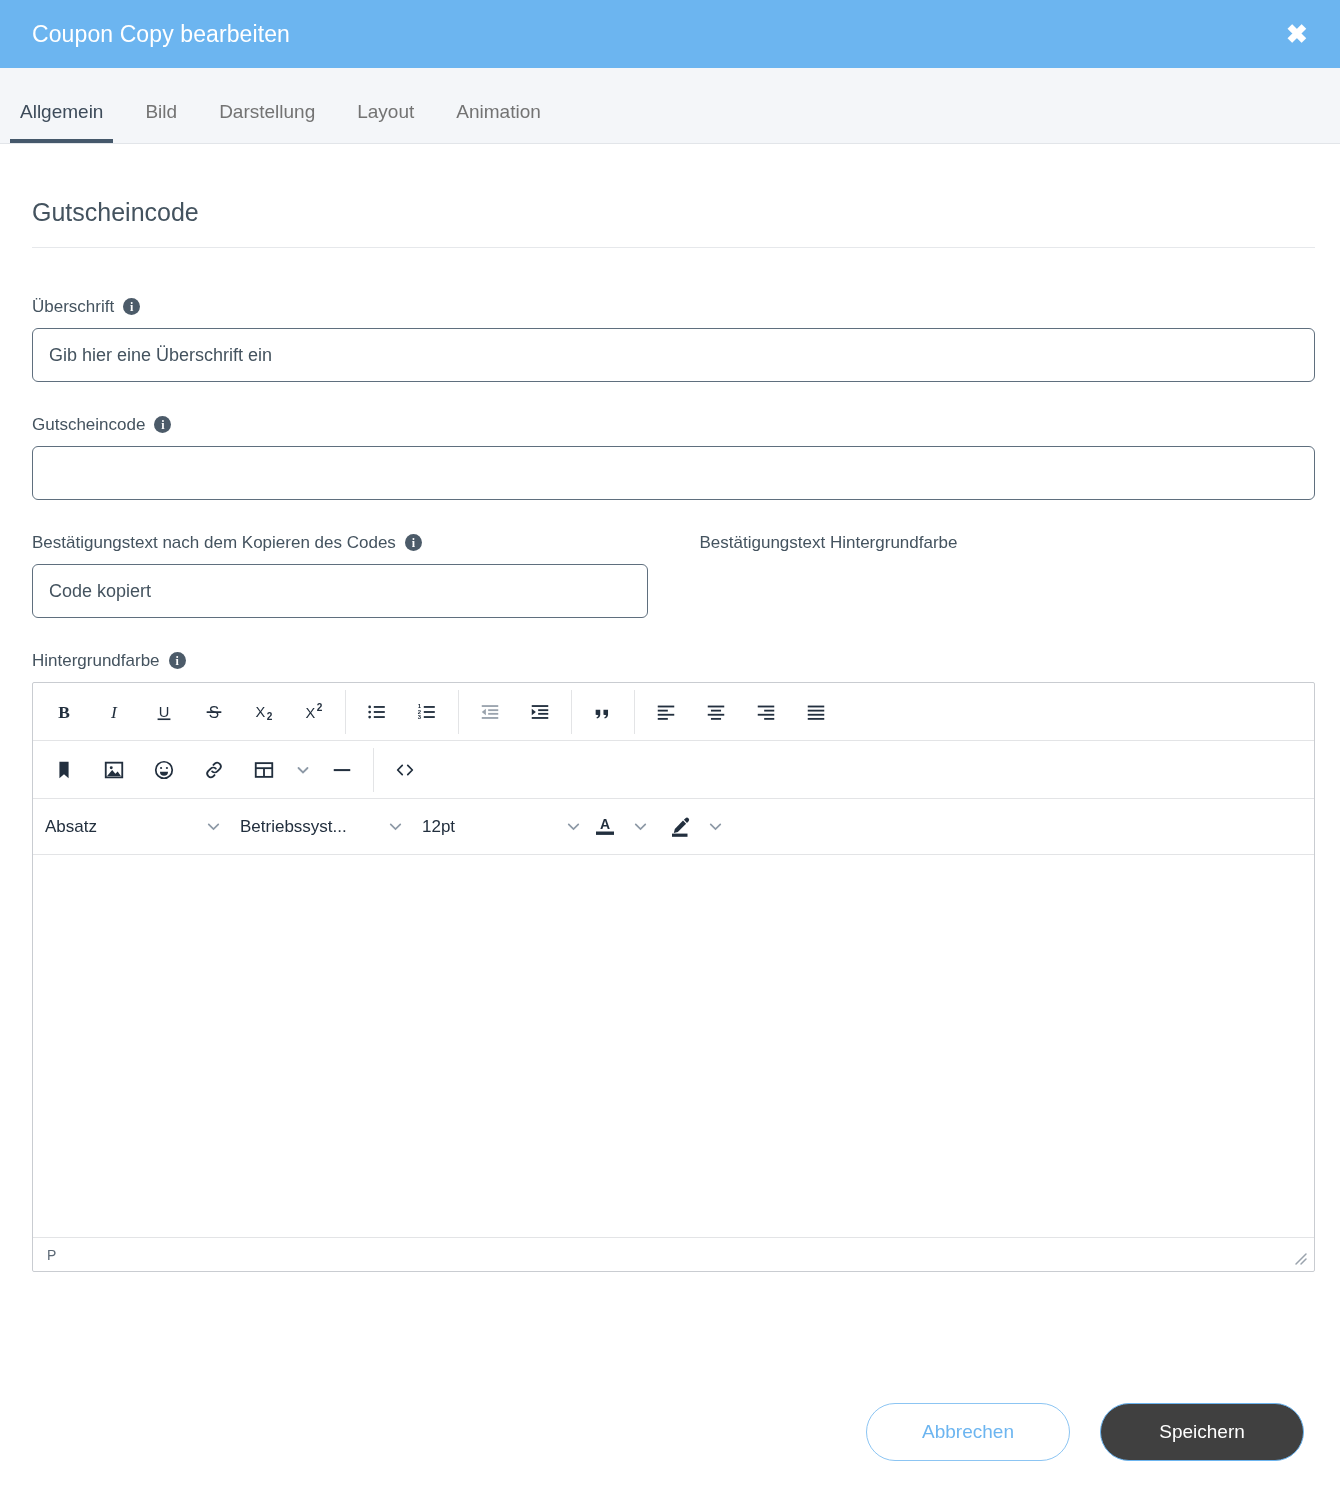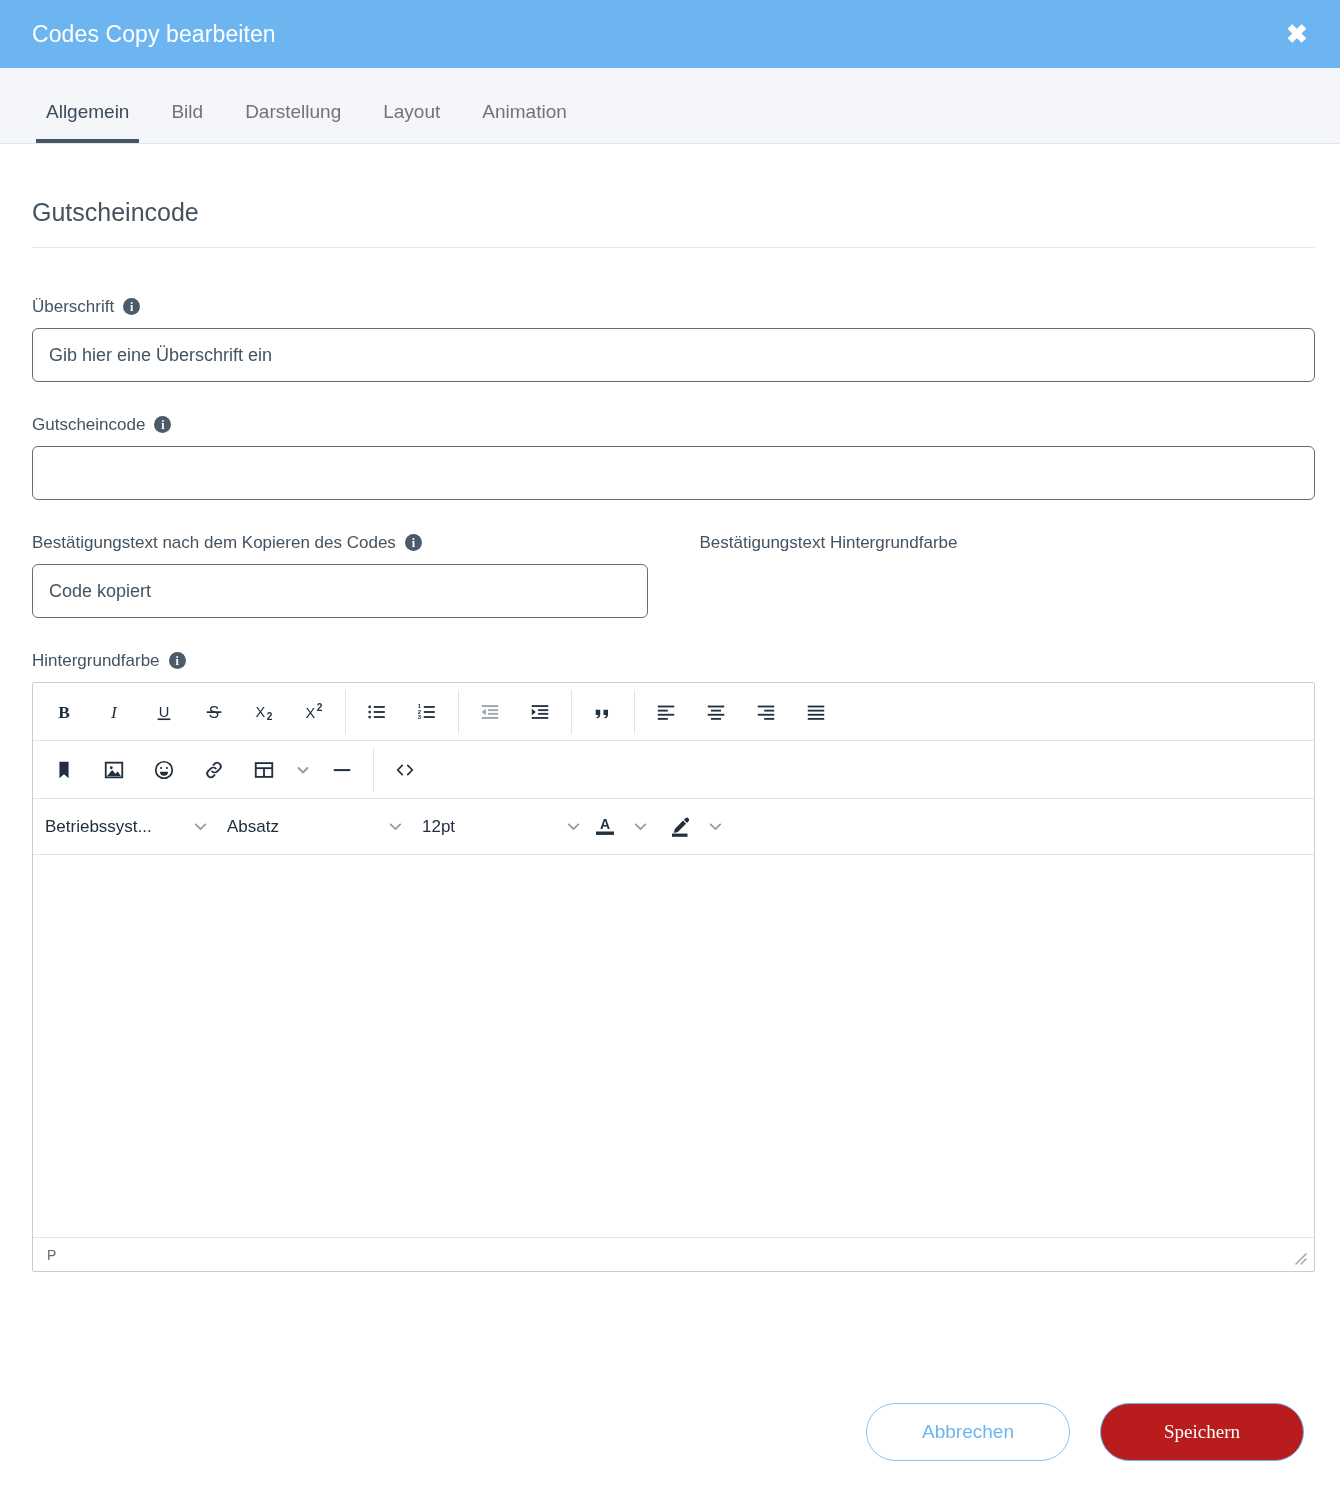--- a/index.html
+++ b/index.html
@@ -36,21 +36,21 @@
     cursor: pointer; color: #ffffff;
     font-size: 26px; font-weight: 700; line-height: 1;
   }
 
   
   .tabbar {
     height: 76px; flex: 0 0 76px;
     background: #f4f6f9;
     border-bottom: 1px solid #e2e5e9;
     display: flex; align-items: flex-end;
-    padding: 0 36px;
+    padding: 0 10px;
   }
   .tab {
     position: relative;
     font-size: 19px; color: #737373;
     padding: 0 10px 22px 10px;
     margin-right: 22px;
     cursor: pointer; line-height: 1;
   }
   .tab.active { color: #3d4b5a; }
   .tab.active::after {
@@ -191,30 +191,30 @@
     border-radius: 29px; font-size: 19px;
     display: inline-flex; align-items: center; justify-content: center;
     cursor: pointer; padding: 0 26px;
     font-family: "Liberation Sans", sans-serif;
   }
   .btn-secondary {
     background: #fff; color: #6cb5f0;
     border: 1px solid #8cc5f3;
   }
   .btn-primary {
-    background: #b91c1c; color: #fff; border: 1px solid #6cb5f0; font-family: Liberation Serif, serif;
+    background: #404040; color: #fff; border: 1px solid #6cb5f0;
   }
 </style>
 </head>
 <body>
 
 <div class="dialog">
 
   <div class="titlebar">
-    <span class="titlebar-text">Codes Copy bearbeiten</span>
+    <span class="titlebar-text">Coupon Copy bearbeiten</span>
     <span class="close-btn">✖</span>
   </div>
 
   <div class="tabbar">
     <div class="tab active">
       <span>Allgemein</span>
     </div>
     <div class="tab">
       <span>Bild</span>
     </div>
@@ -457,30 +457,30 @@
             <div class="tb-btn">
               <svg width="24" height="22" viewBox="0 0 24 24" fill="none" stroke="currentColor" stroke-width="1.9" stroke-linecap="round" stroke-linejoin="round">
                 <path d="M9 7 L4 12 L9 17"></path>
                   <path d="M15 7 L20 12 L15 17"></path>
               </svg>
             </div>
           </div>
         </div>
 
         <div class="tb-row">
-          <div class="tb-select sel-font">
-            <span class="lbl">Betriebssyst...</span>
+          <div class="tb-select sel-paragraph">
+            <span class="lbl">Absatz</span>
             <span class="chev">
               <svg width="17" height="17" viewBox="0 0 16 16" fill="none" stroke="currentColor" stroke-width="1.6" stroke-linecap="round">
                   <path d="M3.5 6 L8 10.5 L12.5 6"></path>
                 </svg>
             </span>
           </div>
-          <div class="tb-select sel-paragraph">
-            <span class="lbl">Absatz</span>
+          <div class="tb-select sel-font">
+            <span class="lbl">Betriebssyst...</span>
             <span class="chev">
               <svg width="17" height="17" viewBox="0 0 16 16" fill="none" stroke="currentColor" stroke-width="1.6" stroke-linecap="round">
                   <path d="M3.5 6 L8 10.5 L12.5 6"></path>
                 </svg>
             </span>
           </div>
           <div class="tb-select sel-size">
             <span class="lbl">12pt</span>
             <span class="chev">
               <svg width="17" height="17" viewBox="0 0 16 16" fill="none" stroke="currentColor" stroke-width="1.6" stroke-linecap="round">

